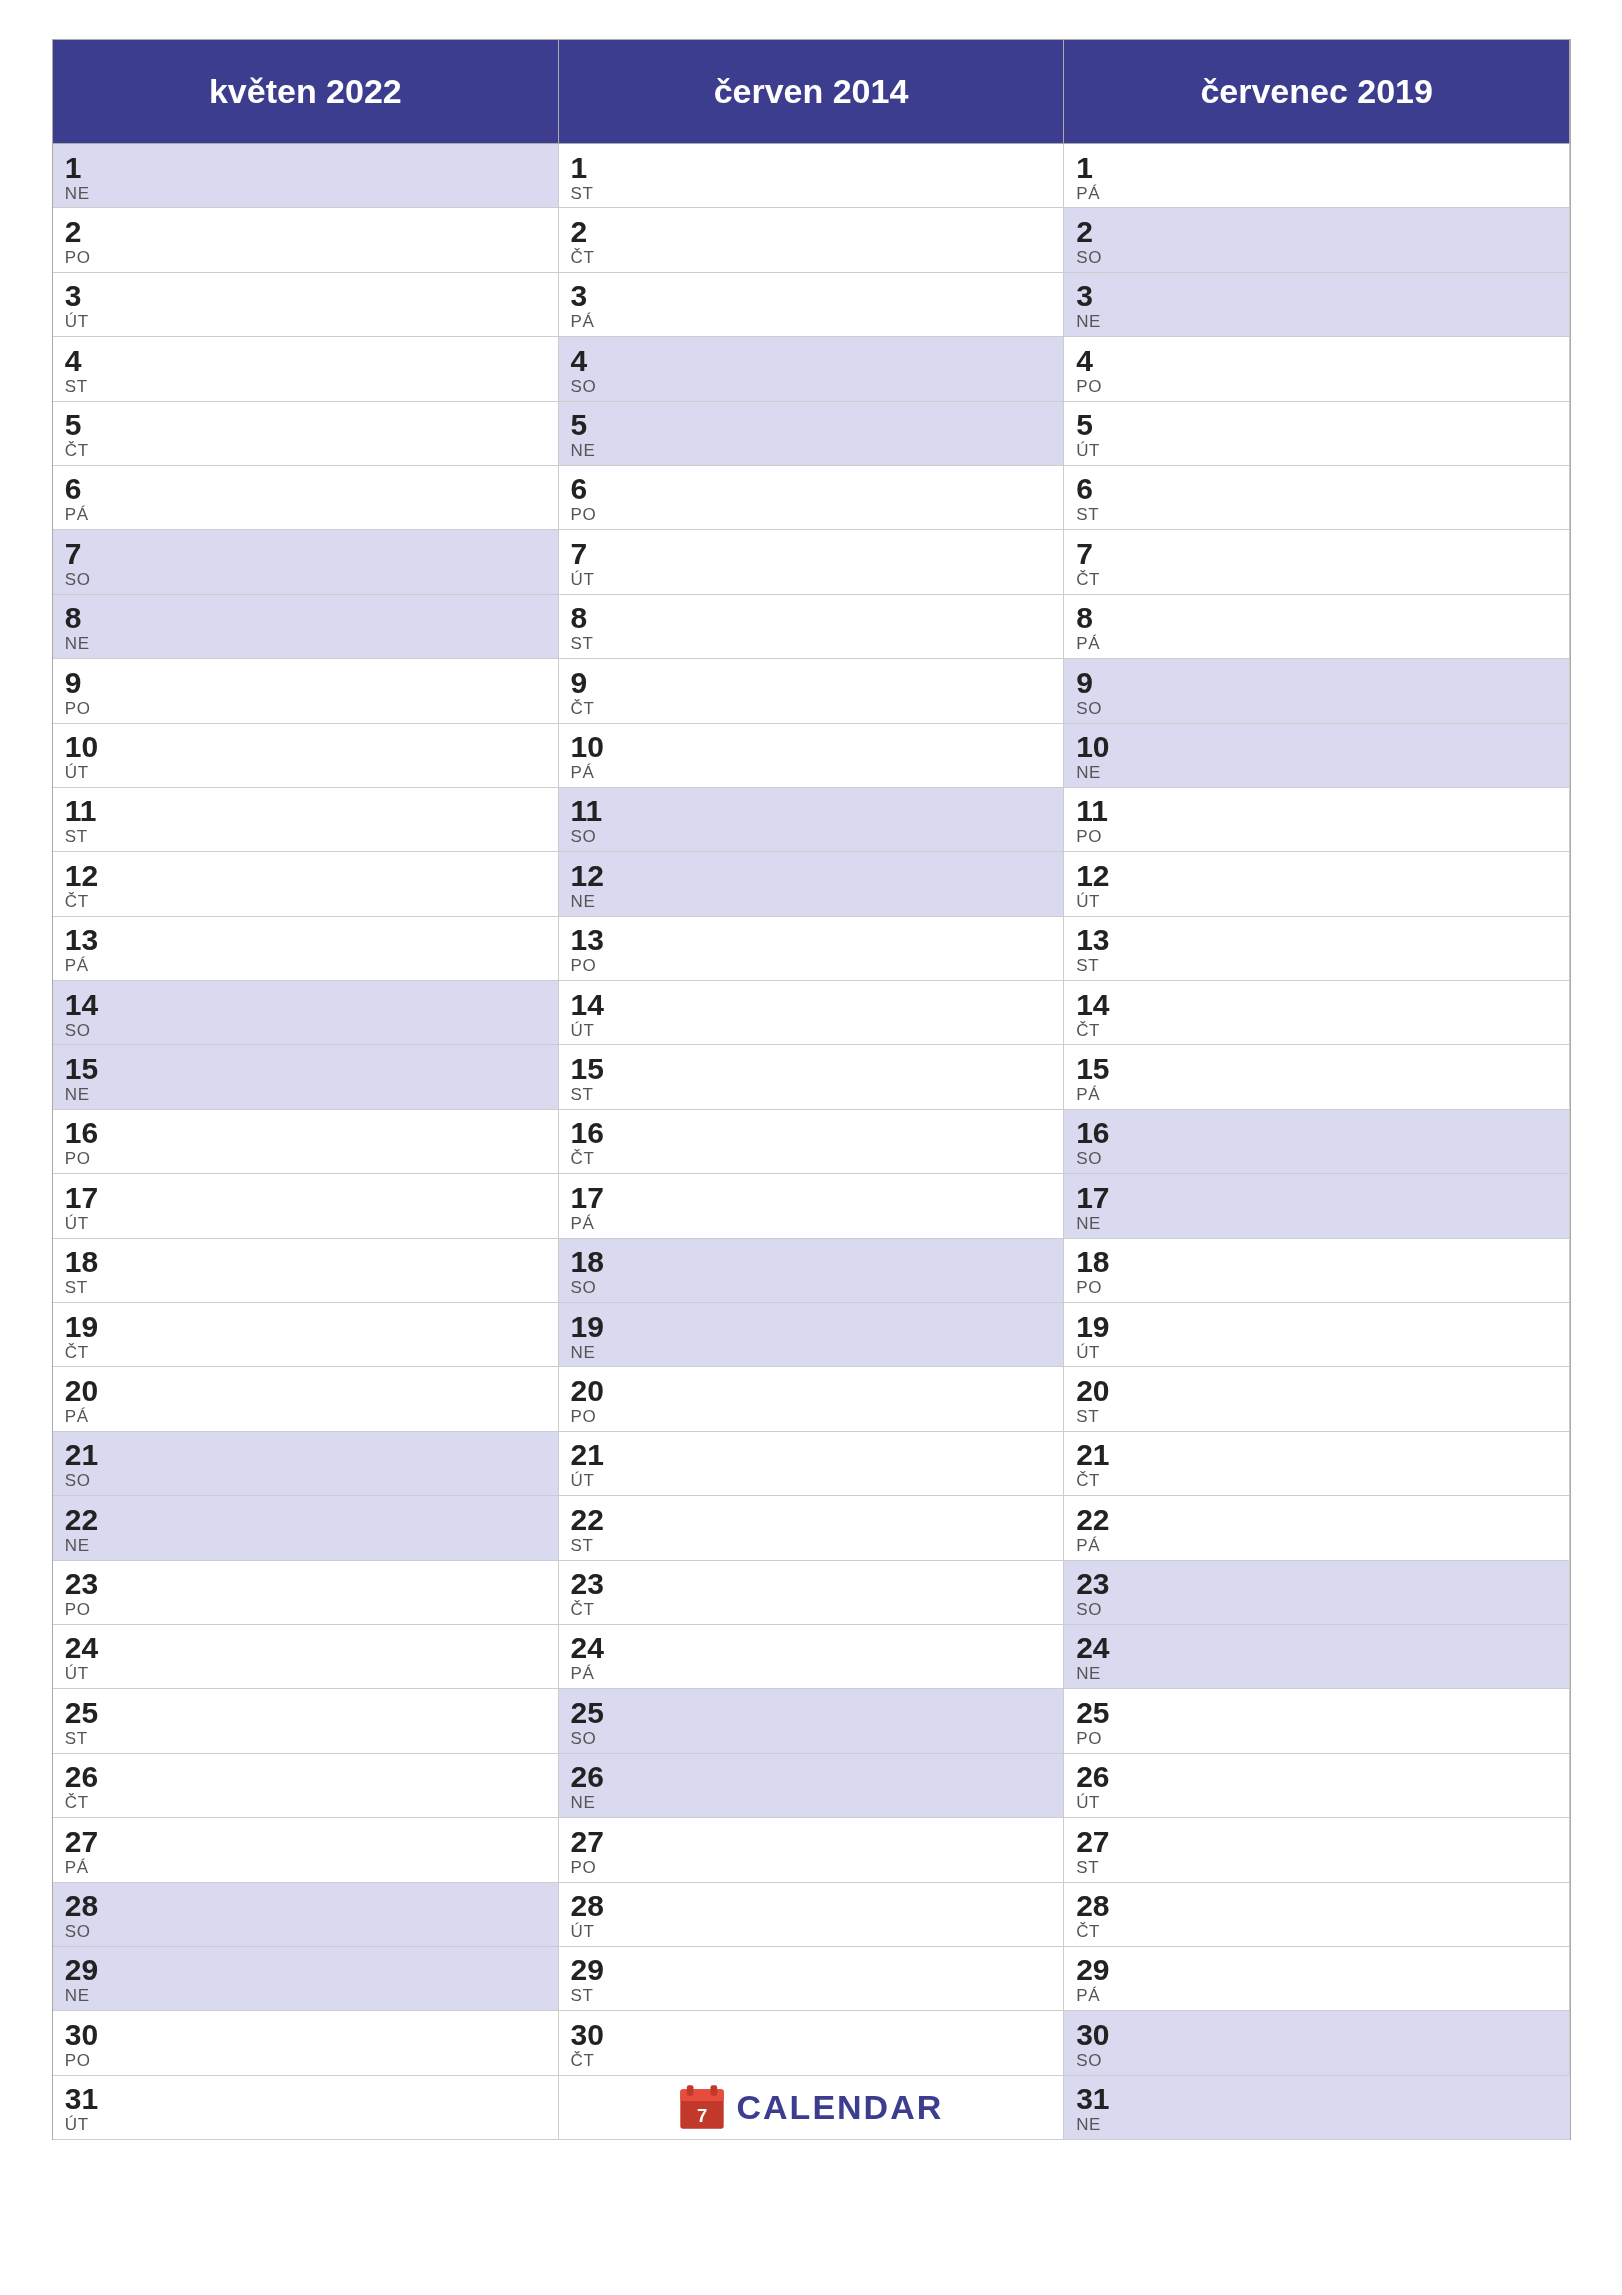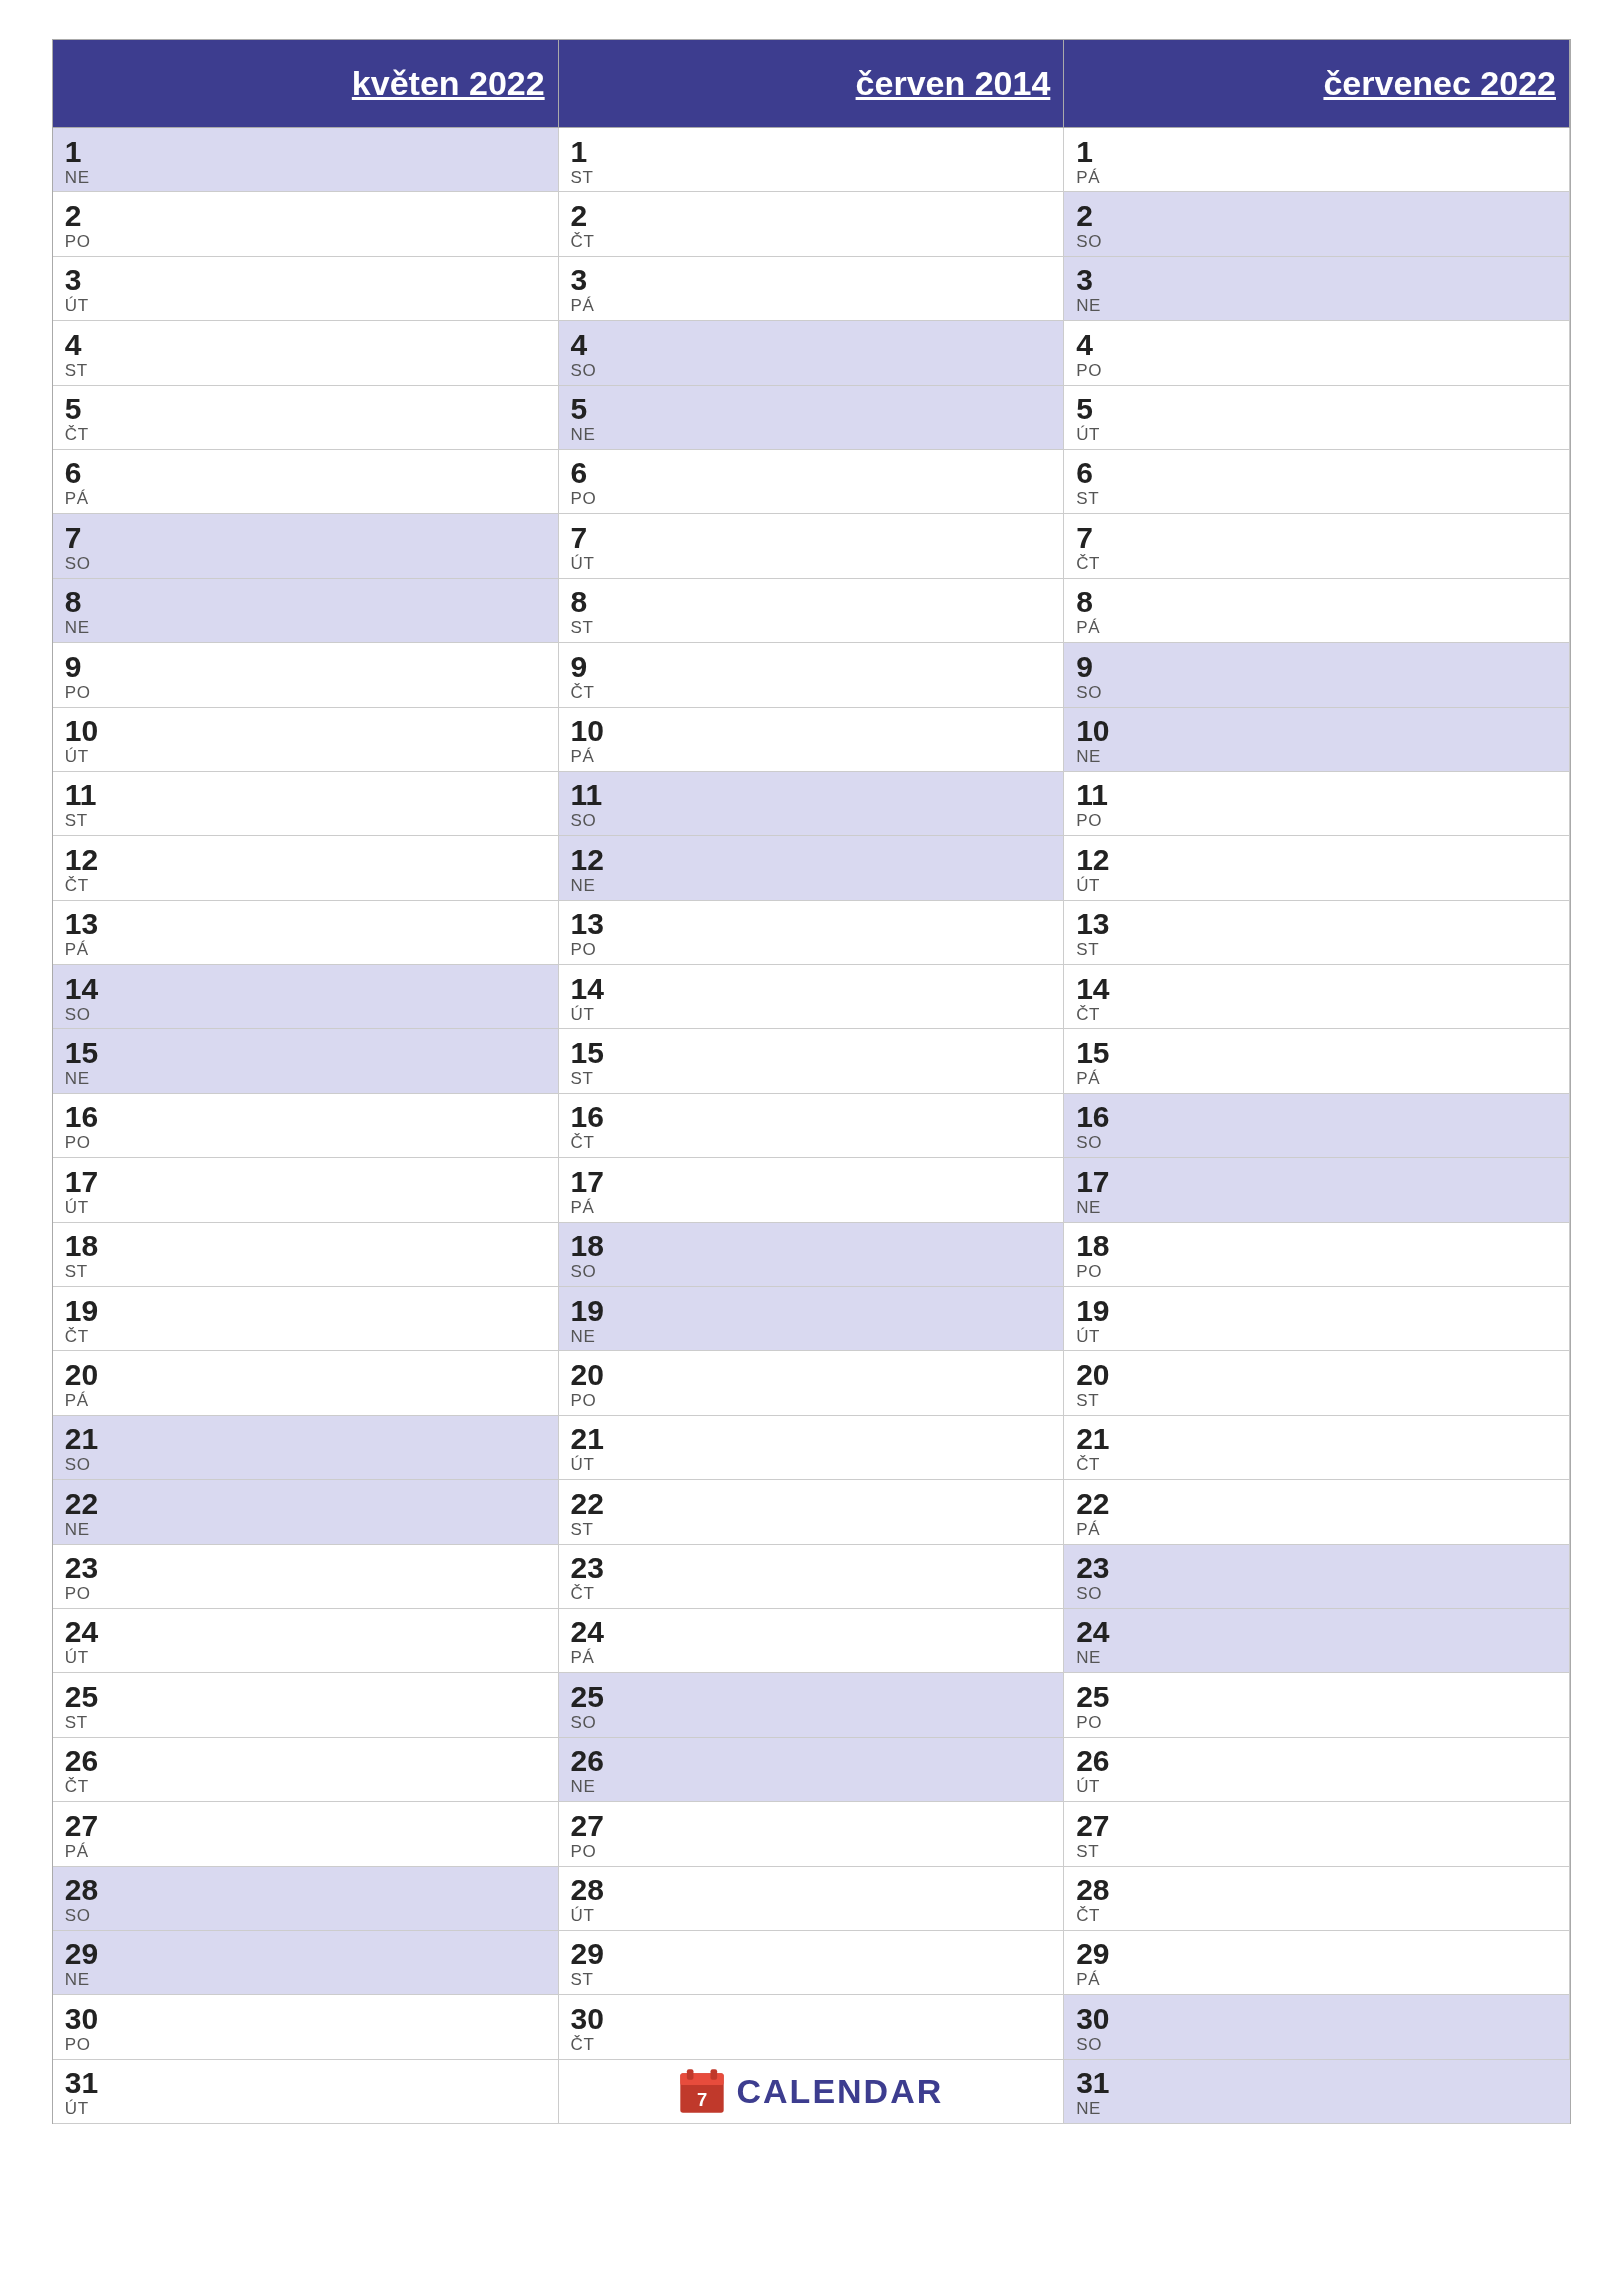--- a/index.html
+++ b/index.html
@@ -12,27 +12,26 @@
     }
     .calendar-grid {
       display: grid;
       grid-template-columns: 1fr 1fr 1fr;
       border: 1px solid #aaa;
       border-bottom: none;
     }
     .month-header {
       background: #3d3d8f;
       color: #fff;
-      text-align: right;
+      text-align: center;
       font-size: 34px;
       font-weight: bold;
-      padding: 24px 13px;
+      padding: 32px 13px;
       border-right: 1px solid #aaa;
       border-bottom: 1px solid #aaa;
-      text-decoration: underline;
     }
     .month-header:last-child {
       border-right: none;
     }
     .day-cell {
       padding: 6.5px 11.8px 3.9px 11.8px;
       border-right: 1px solid #ccc;
       border-bottom: 1px solid #ccc;
       min-height: 52px;
       position: relative;
@@ -83,21 +82,21 @@
       letter-spacing: 2px;
       text-align: center;
     }
   </style>
 </head>
 <body>
 
 <div class="calendar-grid" id="calendar-grid">
 <div class="month-header">květen 2022</div>
     <div class="month-header">červen 2014</div>
-    <div class="month-header">červenec 2022</div>
+    <div class="month-header">červenec 2019</div>
     <div class="day-cell weekend">
       <div class="day-number">1</div>
       <div class="day-name">NE</div>
     </div>
     <div class="day-cell">
       <div class="day-number">1</div>
       <div class="day-name">ST</div>
     </div>
     <div class="day-cell">
       <div class="day-number">1</div>

